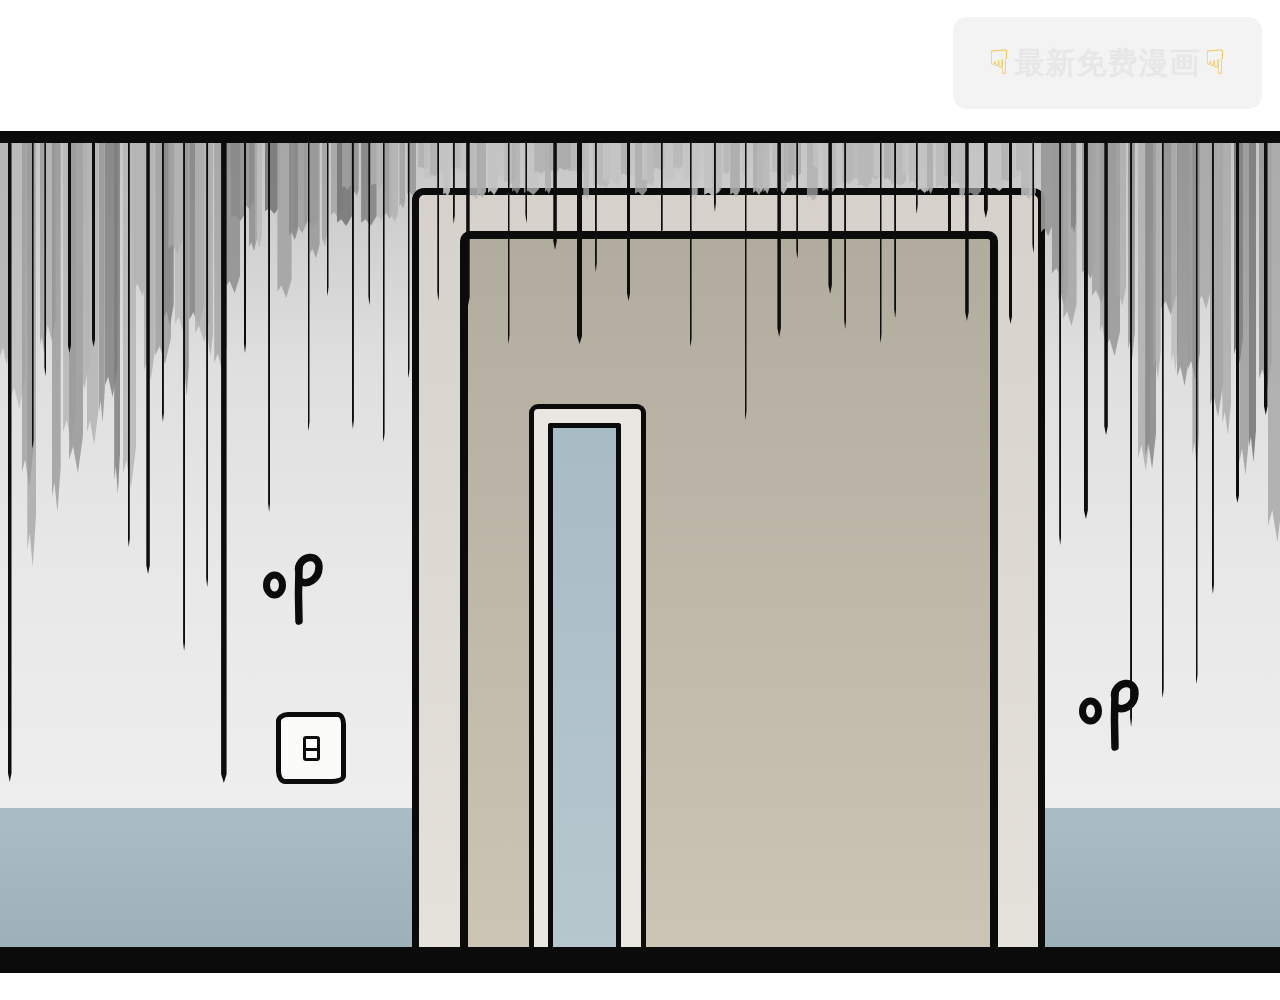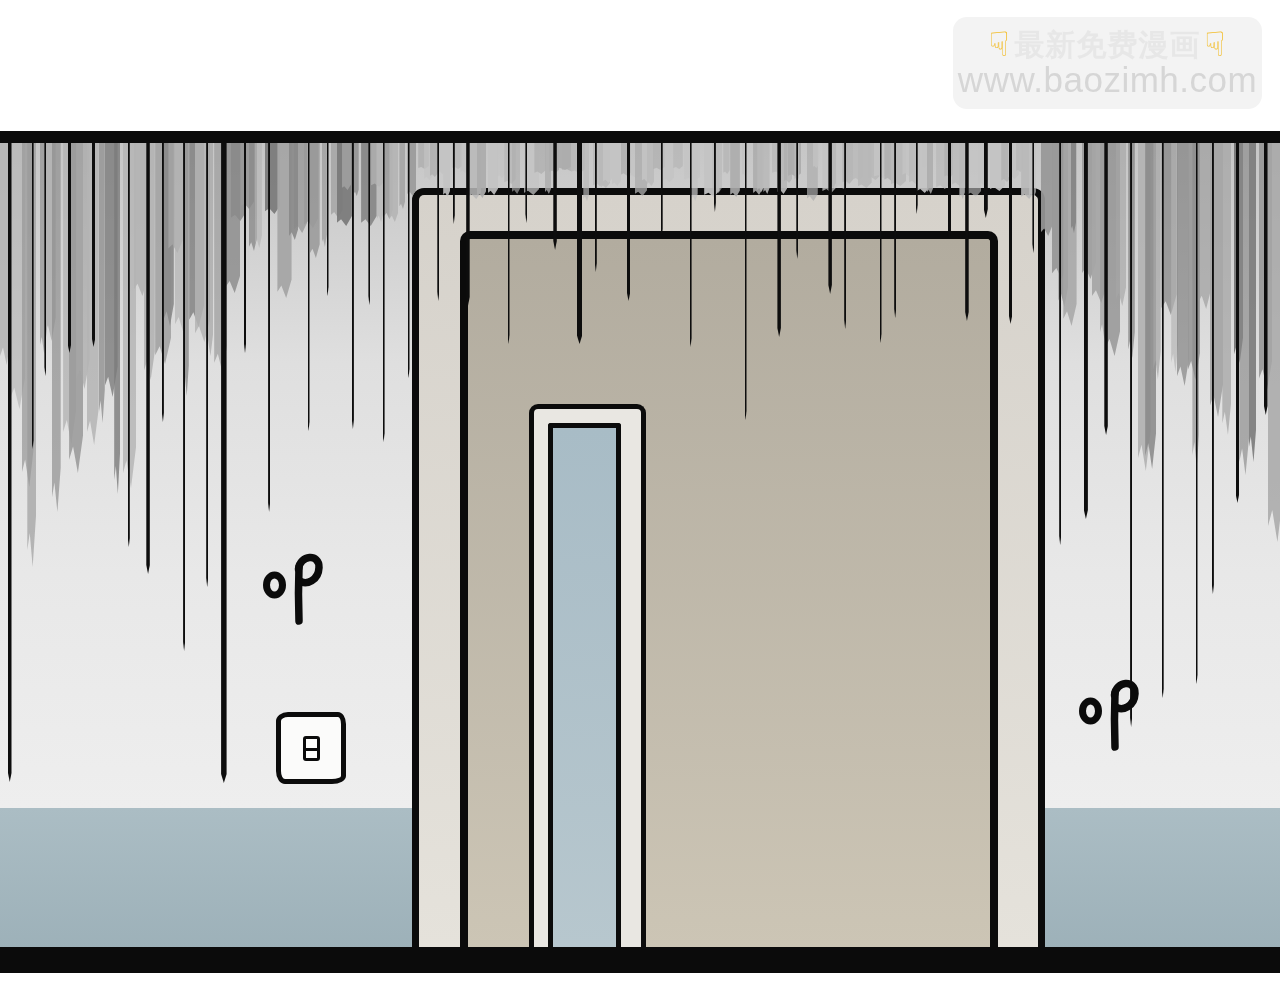--- a/index.html
+++ b/index.html
@@ -308,16 +308,15 @@
 
   <div class="bar top"></div>
   <div class="bar bottom"></div>
 
   <div class="wm">
     <div class="wm1">
       <span class="hand">☟</span>
       <span>最新免费漫画</span>
       <span class="hand">☟</span>
     </div>
-    <div class="wm2">www.baozimh.com</div>
   </div>
 
 </div>
 
 </body></html>

